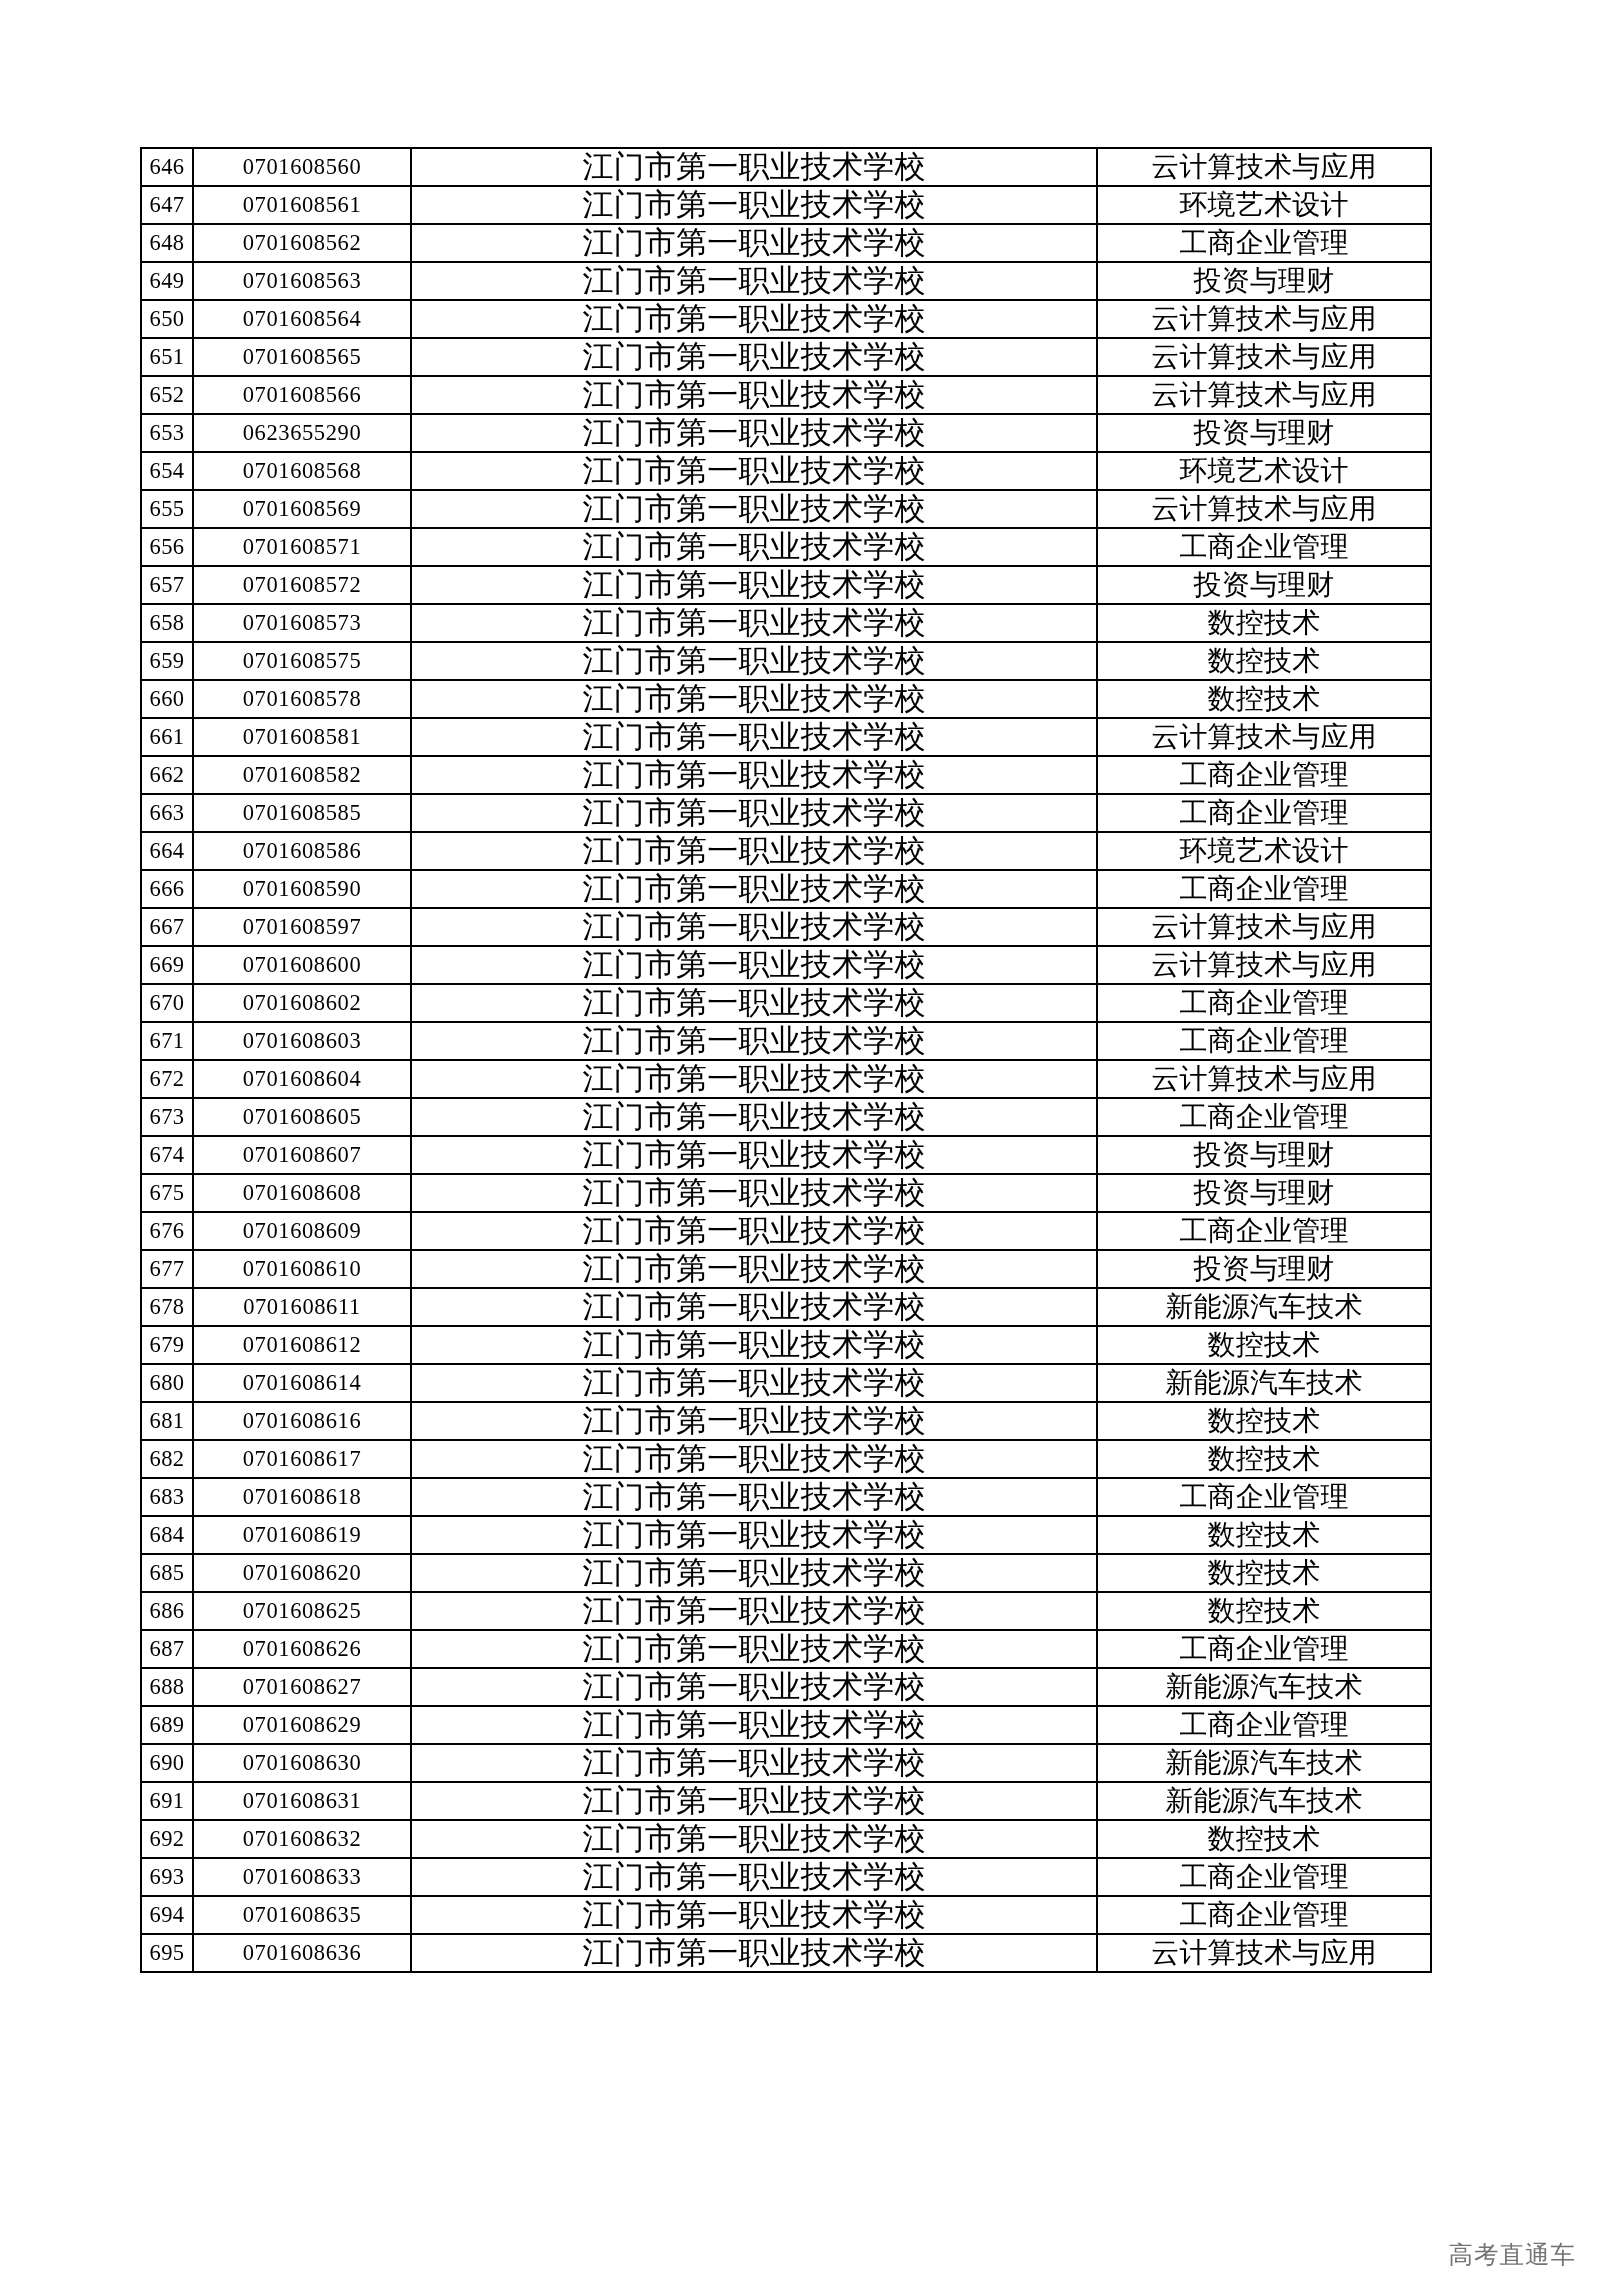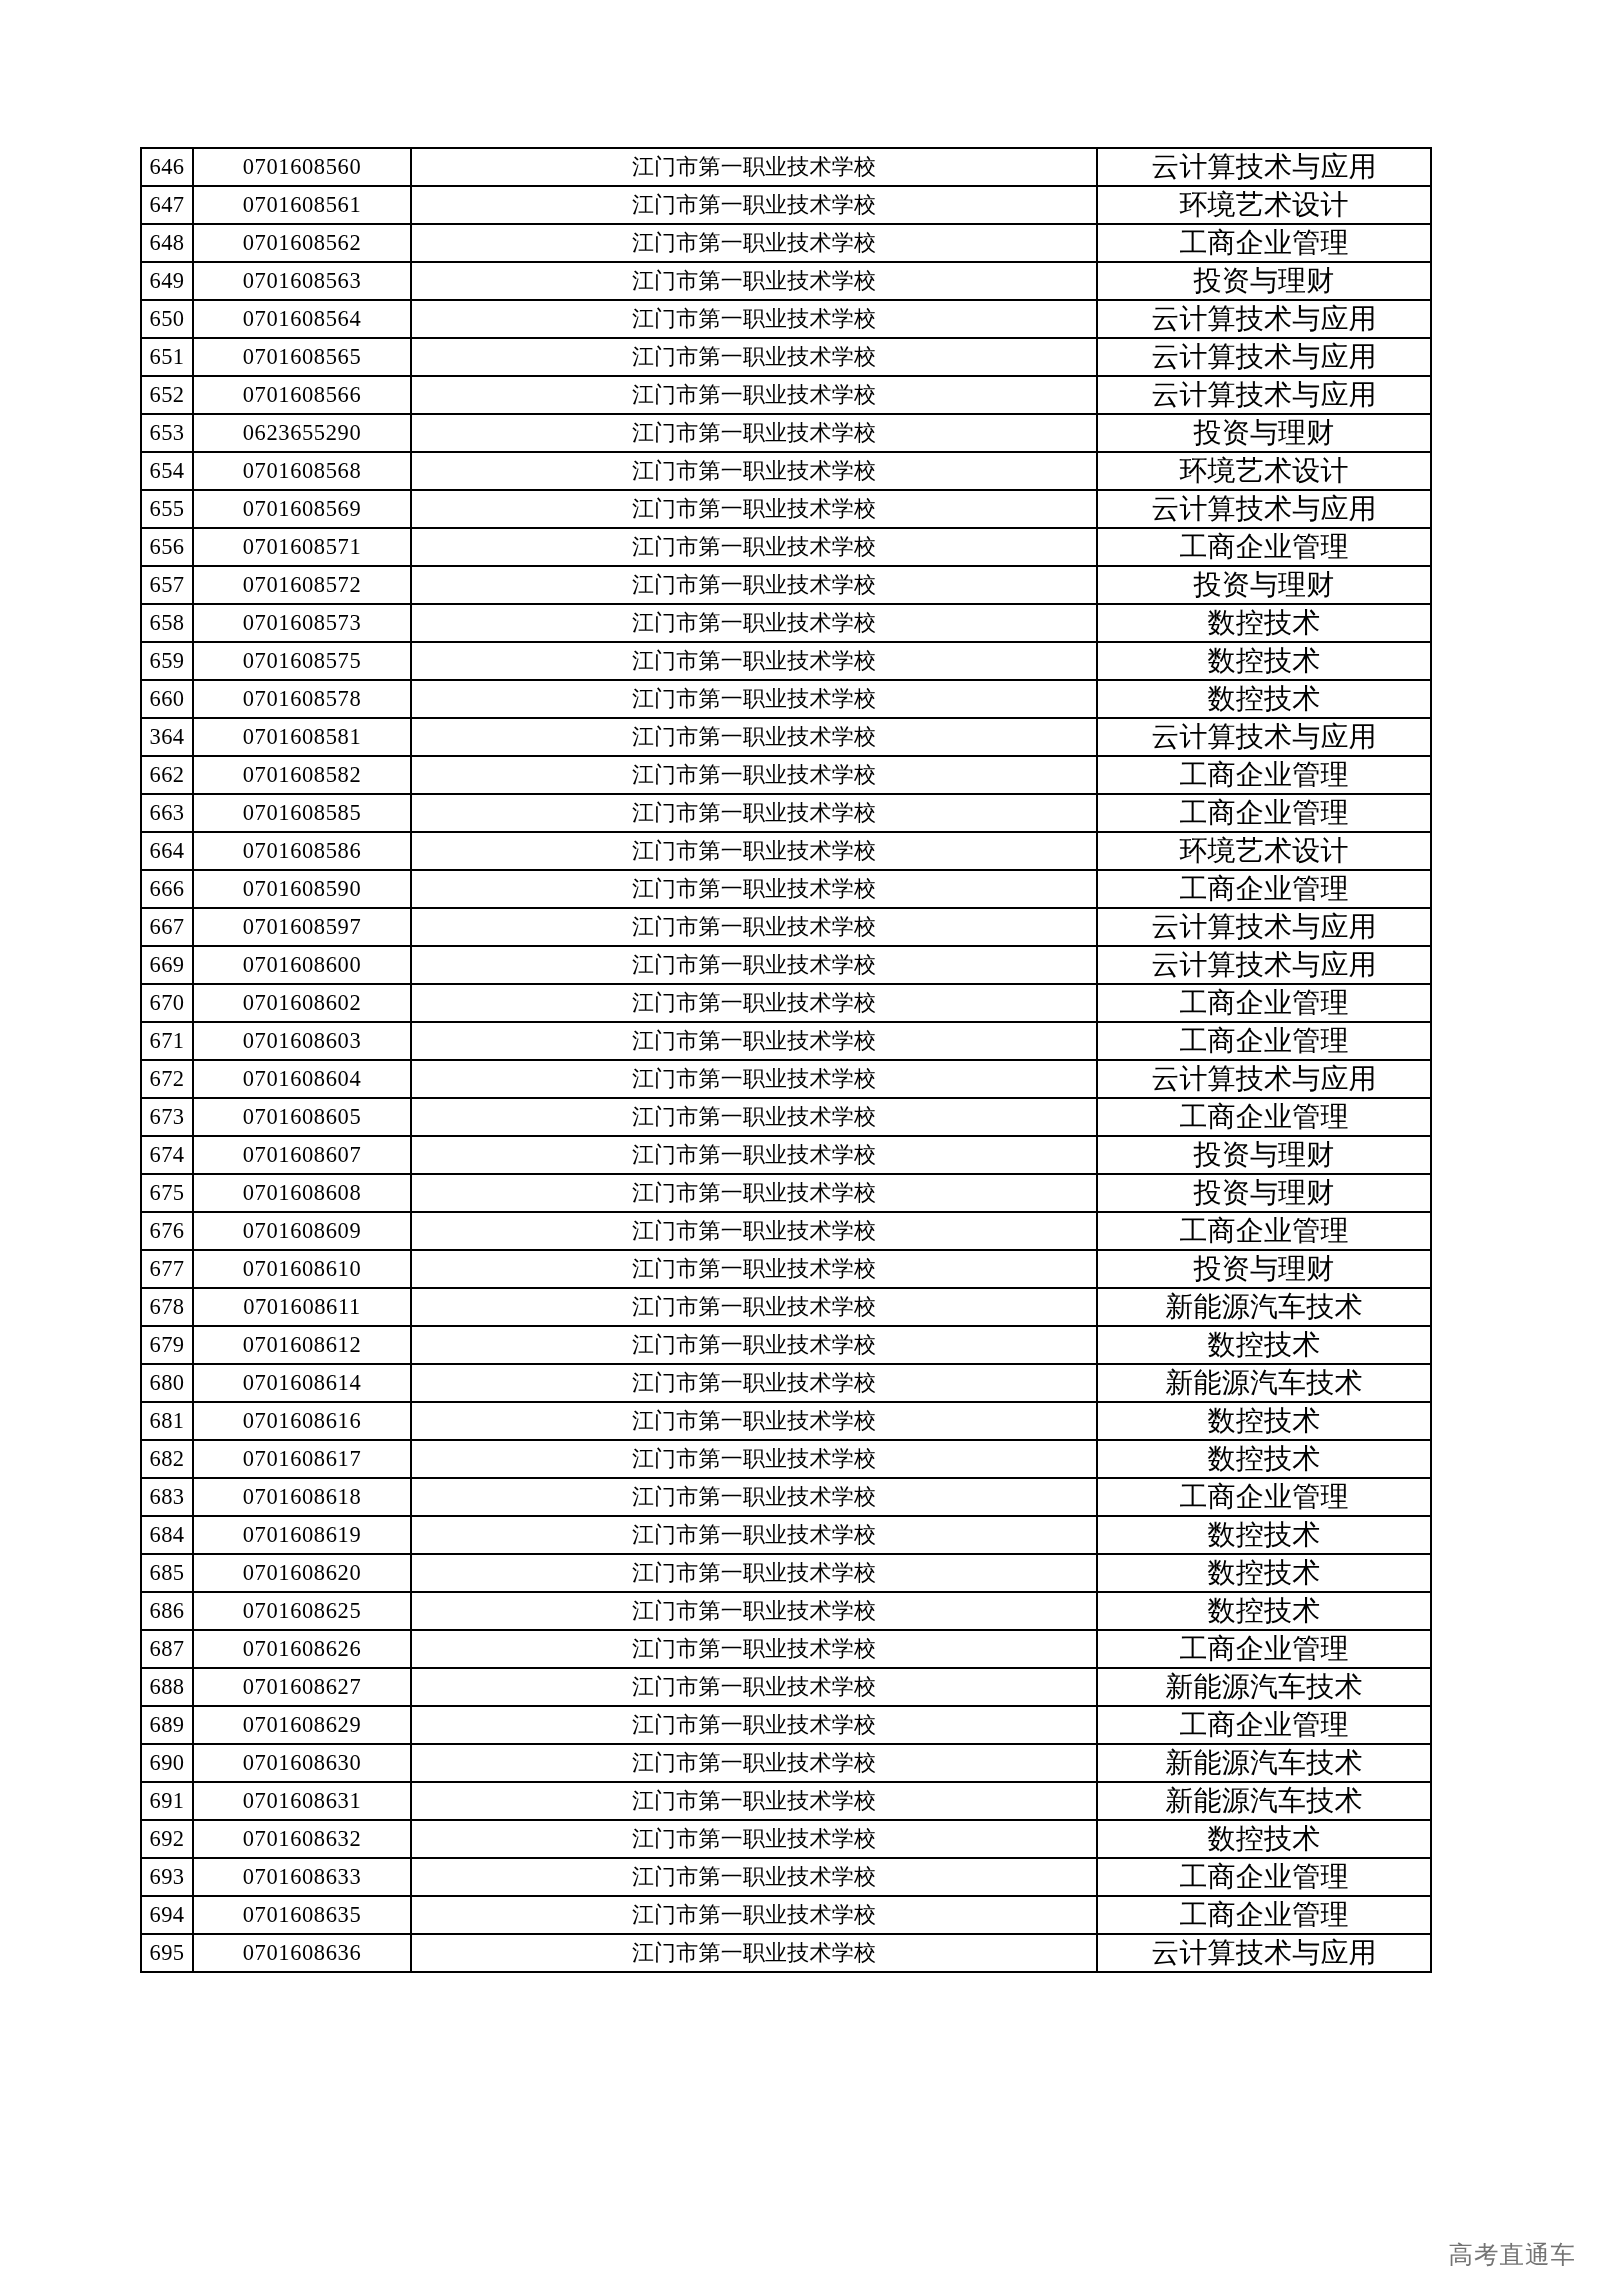--- a/index.html
+++ b/index.html
@@ -58,21 +58,21 @@
   td.seq {
     font-size: 22.5px;
     letter-spacing: 0.4px;
   }
   td.idnum {
     font-size: 22.5px;
     letter-spacing: 0.6px;
     border-radius: 8px;
   }
   td.school {
-    font-size: 22px;
+    font-size: 31px;
     letter-spacing: 0.2px;
   }
   td.major {
     font-size: 28px;
     letter-spacing: 0.2px;
   }
 
   #watermark {
     position: absolute;
     right: 45px;
@@ -182,21 +182,21 @@
             <td class="school">江门市第一职业技术学校</td>
             <td class="major">数控技术</td>
           </tr>
           <tr>
             <td class="seq">660</td>
             <td class="idnum">0701608578</td>
             <td class="school">江门市第一职业技术学校</td>
             <td class="major">数控技术</td>
           </tr>
           <tr>
-            <td class="seq">364</td>
+            <td class="seq">661</td>
             <td class="idnum">0701608581</td>
             <td class="school">江门市第一职业技术学校</td>
             <td class="major">云计算技术与应用</td>
           </tr>
           <tr>
             <td class="seq">662</td>
             <td class="idnum">0701608582</td>
             <td class="school">江门市第一职业技术学校</td>
             <td class="major">工商企业管理</td>
           </tr>

